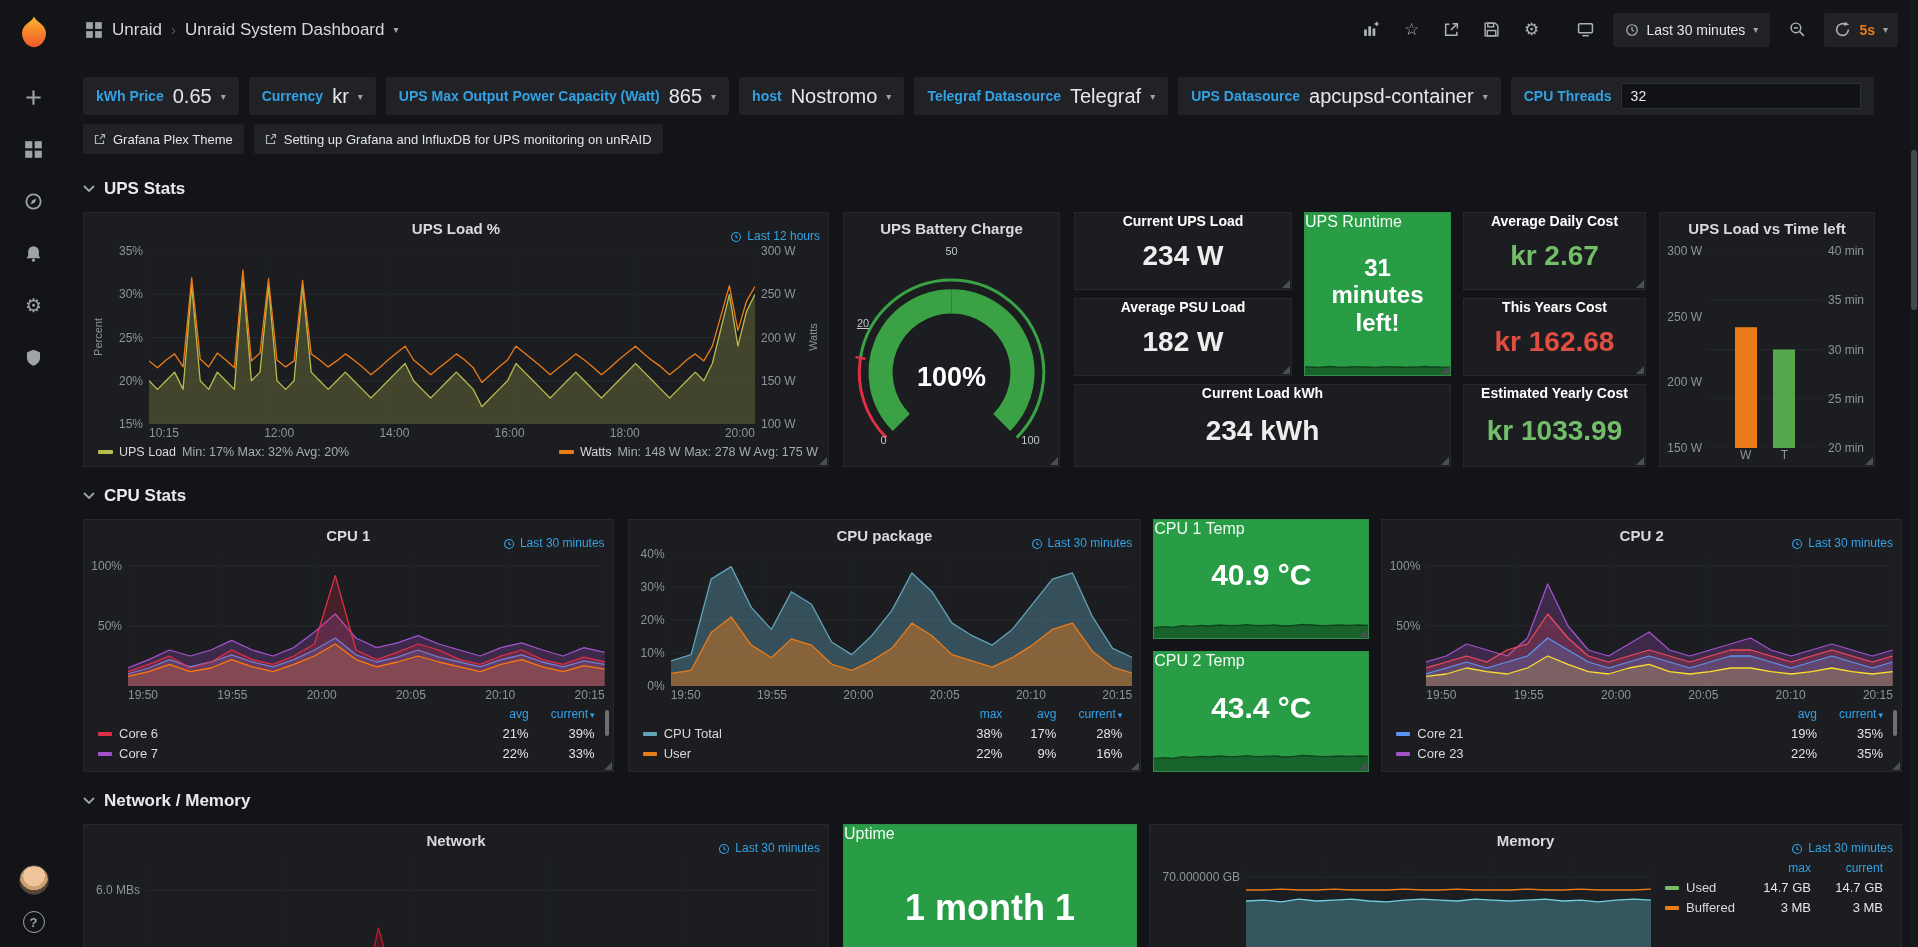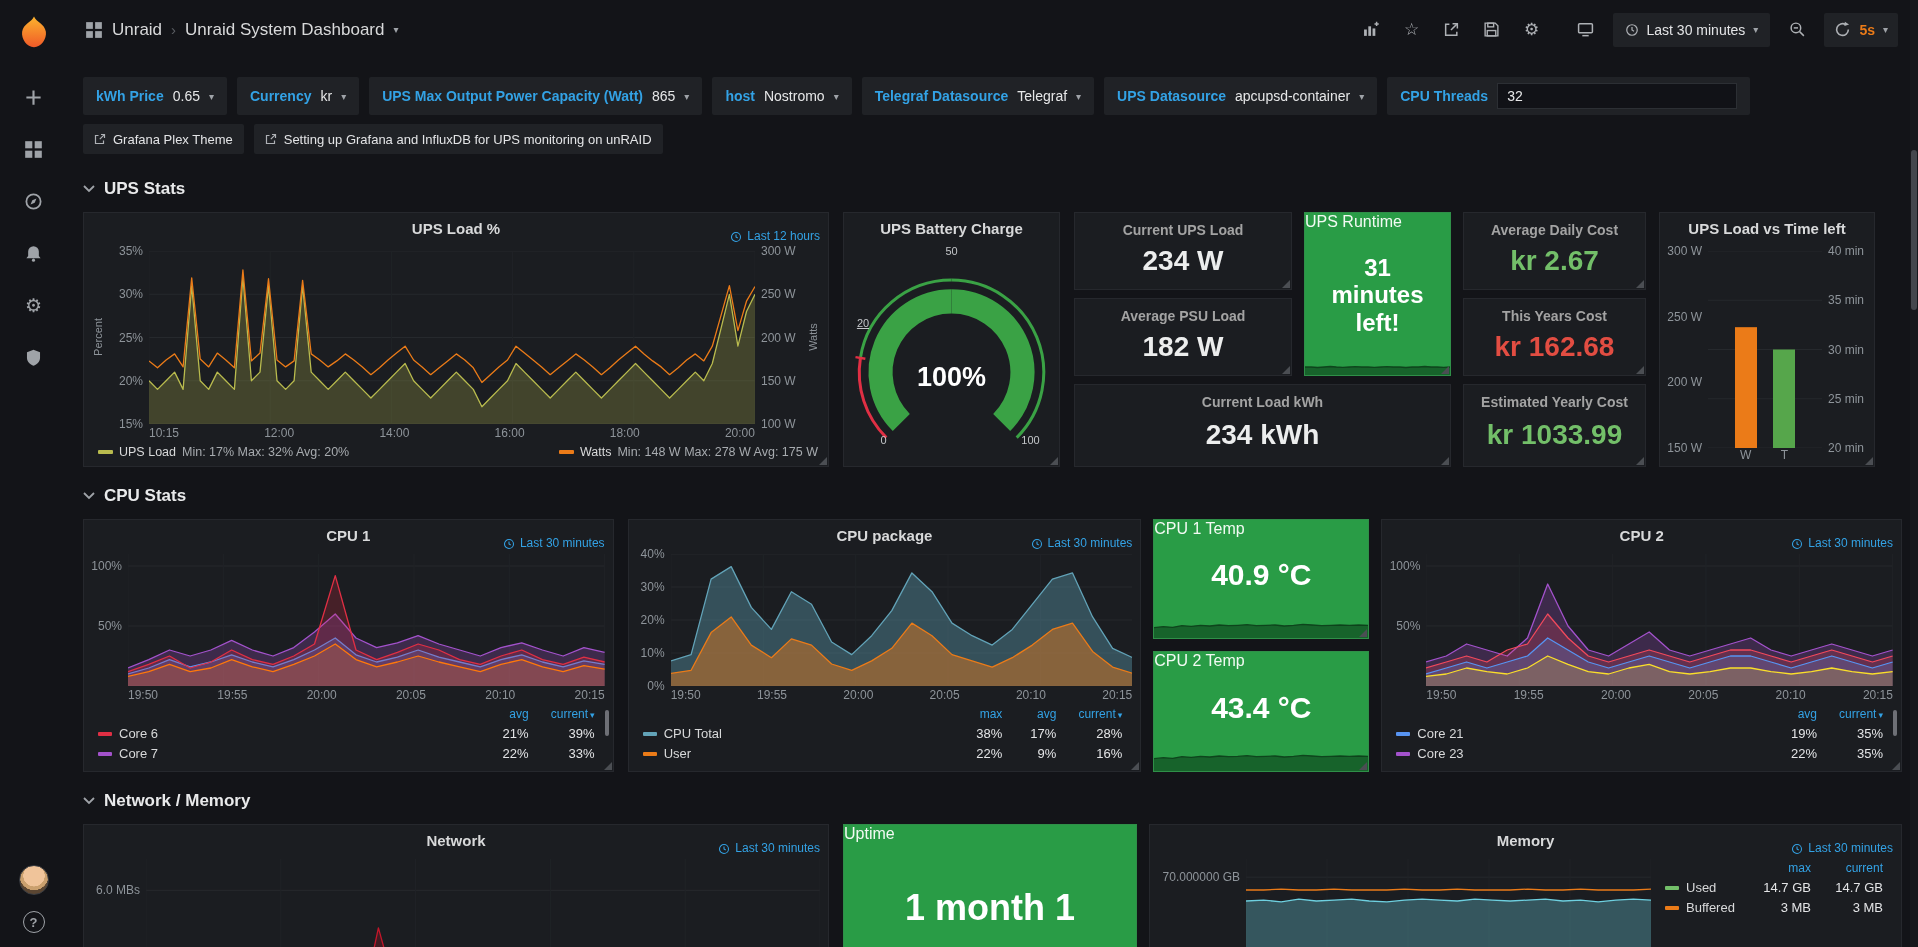--- a/index.html
+++ b/index.html
@@ -36,21 +36,21 @@
   .time-chip{display:flex;align-items:center;gap:8px;background:var(--chip);height:34px;padding:0 12px;border-radius:2px;cursor:pointer;font-size:14px;color:#e3e4e6;}
   .time-chip svg{width:14px;height:14px;color:#aeb1b5;}
   .refresh-chip{display:flex;align-items:center;gap:8px;background:var(--chip);height:34px;padding:0 10px;border-radius:2px;cursor:pointer;}
   .refresh-chip .rate{color:var(--orange);font-size:14px;font-weight:700;}
 
   
   .content{flex:1;padding:0 16px;min-height:0;}
   .var-row{margin-top:17px;display:flex;gap:10px;align-items:center;height:40px;}
   .var{display:flex;align-items:center;gap:9px;background:var(--chip);height:38px;padding:0 13px;border-radius:2px;cursor:pointer;}
   .var-label{color:var(--blue);font-size:14px;font-weight:600;white-space:nowrap;}
-  .var-value{color:#e6e7e8;font-size:14px;white-space:nowrap;}
+  .var-value{color:#e6e7e8;font-size:20px;white-space:nowrap;}
   .var input{width:240px;height:26px;background:#111217;border:1px solid #2c2f34;color:#e6e7e8;font-size:14px;padding:0 9px;font-family:inherit;}
   .links-row{margin-top:8px;display:flex;gap:10px;height:32px;}
   .dash-link{display:flex;align-items:center;gap:7px;background:var(--chip);height:30px;padding:0 11px;border-radius:2px;font-size:13px;color:#e3e4e6;cursor:pointer;}
   .dash-link svg{width:12px;height:12px;color:#aeb1b5;}
 
   .section-head{margin-top:22px;height:22px;display:flex;align-items:center;gap:9px;cursor:pointer;}
   .section-head svg{width:12px;height:8px;color:#9fa3a8;}
   .section-title{font-size:17px;font-weight:700;color:#e9eaeb;}
 
   .row{display:flex;margin-top:12px;}
@@ -90,21 +90,21 @@
   .lt{display:grid;grid-template-columns:1fr 58px 66px;row-gap:5px;font-size:13px;align-items:center;padding:3px 18px 10px 14px;position:relative;}
   .lt.cols4{grid-template-columns:1fr 54px 54px 66px;}
   .lt .h{color:var(--blue);font-size:12px;text-align:right;cursor:pointer;}
   .lt .v{text-align:right;color:#e3e4e6;}
   .lt-name{display:flex;align-items:center;gap:7px;color:#d8d9da;cursor:pointer;}
   .lt-name i{display:inline-block;width:14px;height:4px;border-radius:1px;}
   .sort-caret{color:var(--blue);font-size:9px;margin-left:2px;}
   .legend-scroll{position:absolute;right:4px;top:6px;width:4px;height:26px;border-radius:2px;background:#6e7076;}
 
   
-  .stat .stat-title{margin-top:9px;text-align:center;font-size:14px;font-weight:600;color:#a3a3a3;}
+  .stat .stat-title{text-align:center;font-size:14px;font-weight:600;color:#ffffff;}
   .stat .stat-value{flex:1;display:flex;align-items:center;justify-content:center;font-size:28px;font-weight:700;color:#eceded;padding-bottom:6px;white-space:nowrap;}
   .panel.green{background:var(--green);border-color:#2f8f48;}
   .panel.green .stat-title{color:#f2faf3;}
   .runtime-value{flex:1;display:flex;align-items:center;justify-content:center;text-align:center;font-size:24px;line-height:1.15;font-weight:700;color:#fff;padding:0 14px;}
   .spark{height:16px;flex:0 0 16px;position:relative;}
   .spark svg{position:absolute;inset:0;width:100%;height:100%;}
   .temp-value{flex:1;display:flex;align-items:center;justify-content:center;font-size:30px;font-weight:700;color:#fff;}
   .temp-spark{height:26px;flex:0 0 26px;position:relative;}
   .temp-spark svg{position:absolute;inset:0;width:100%;height:100%;}
   .uptime-value{margin-top:44px;text-align:center;font-size:36px;font-weight:700;color:#fff;white-space:nowrap;}

